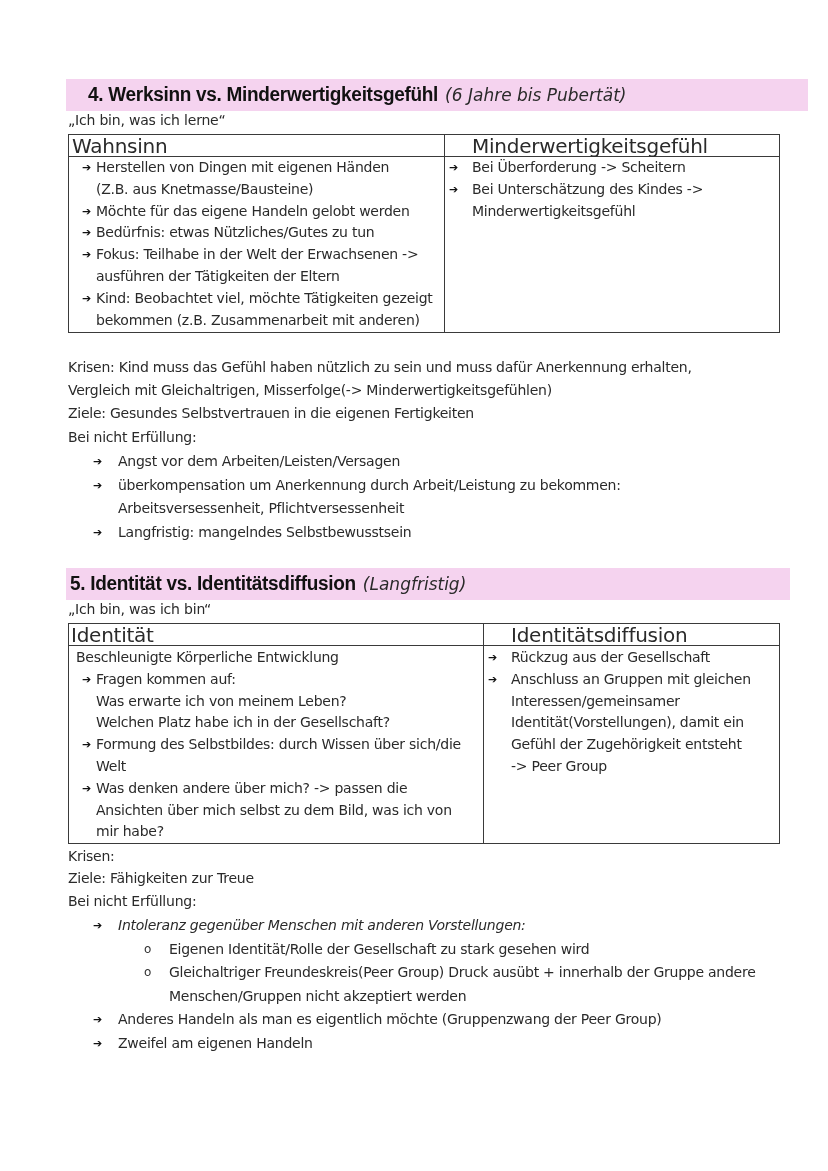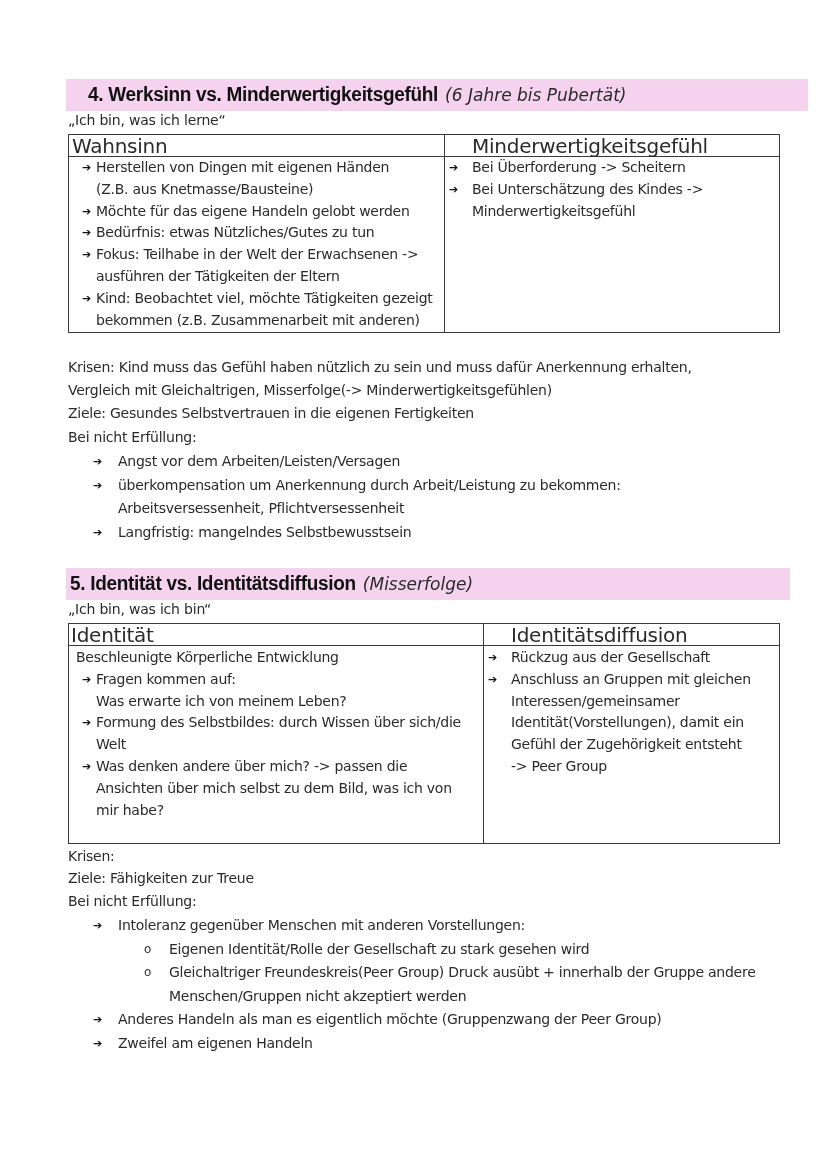--- a/index.html
+++ b/index.html
@@ -199,21 +199,21 @@
       <span style="position: absolute; left: 50px;">Arbeitsversessenheit, Pflichtversessenheit</span>
     </div>
     <div class="bullet-line">
       <span class="arrow" style="left: 25px;">➔</span>
       <span style="position: absolute; left: 50px;">Langfristig: mangelndes Selbstbewusstsein</span>
     </div>
   </div>
 
 <div class="section-header" style="top:568px;">
   <span class="h-title">5. Identität vs. Identitätsdiffusion</span>
-  <span class="h-sub">(Misserfolge)</span>
+  <span class="h-sub">(Langfristig)</span>
 </div>
 <div class="motto" style="top:601px;">„Ich bin, was ich bin“</div>
 
 <div class="tbl" style="top:623px; width:712px; height:221px;">
   <div class="hdr">
     <span class="hdr-text" style="left:2px;">Identität</span>
     <span class="hdr-text" style="left:442px;">Identitätsdiffusion</span>
   </div>
   <div class="divider" style="left:414px;"></div>
 
@@ -222,20 +222,23 @@
         <span style="position: absolute; left: 7px;">Beschleunigte Körperliche Entwicklung</span>
       </div>
       <div class="line">
         <span class="arrow" style="left: 13px;">➔</span>
         <span style="position: absolute; left: 27px;">Fragen kommen auf:</span>
       </div>
       <div class="line">
         <span style="position: absolute; left: 27px;">Was erwarte ich von meinem Leben?</span>
       </div>
       <div class="line">
+        <span style="position: absolute; left: 27px;">Welchen Platz habe ich in der Gesellschaft?</span>
+      </div>
+      <div class="line">
         <span class="arrow" style="left: 13px;">➔</span>
         <span style="position: absolute; left: 27px;">Formung des Selbstbildes: durch Wissen über sich/die</span>
       </div>
       <div class="line">
         <span style="position: absolute; left: 27px;">Welt</span>
       </div>
       <div class="line">
         <span class="arrow" style="left: 13px;">➔</span>
         <span style="position: absolute; left: 27px;">Was denken andere über mich? -&gt; passen die</span>
       </div>
@@ -269,21 +272,21 @@
       </div>
     </div>
 </div>
 
 <div class="body-text" style="top:845px;">Krisen:</div>
 <div class="body-text" style="top:867px;">Ziele: Fähigkeiten zur Treue</div>
 <div class="body-text" style="top:890px;">Bei nicht Erfüllung:</div>
 <div class="abs" id="s5-cons" style="left:68px; top:914px; width:740px; font-size:14px; letter-spacing:-0.25px;">
     <div class="bullet-line">
       <span class="arrow" style="left: 25px;">➔</span>
-      <span style="position: absolute; left: 50px;">Intoleranz gegenüber Menschen mit anderen Vorstellungen:</span>
+      <span style="position: absolute; left: 50px; font-style: italic;">Intoleranz gegenüber Menschen mit anderen Vorstellungen:</span>
     </div>
     <div class="bullet-line">
       <span class="circle-bullet" style="left: 76px;">o</span>
       <span style="position: absolute; left: 101px;">Eigenen Identität/Rolle der Gesellschaft zu stark gesehen wird</span>
     </div>
     <div class="bullet-line">
       <span class="circle-bullet" style="left: 76px;">o</span>
       <span style="position: absolute; left: 101px;">Gleichaltriger Freundeskreis(Peer Group) Druck ausübt + innerhalb der Gruppe andere</span>
     </div>
     <div class="bullet-line">

